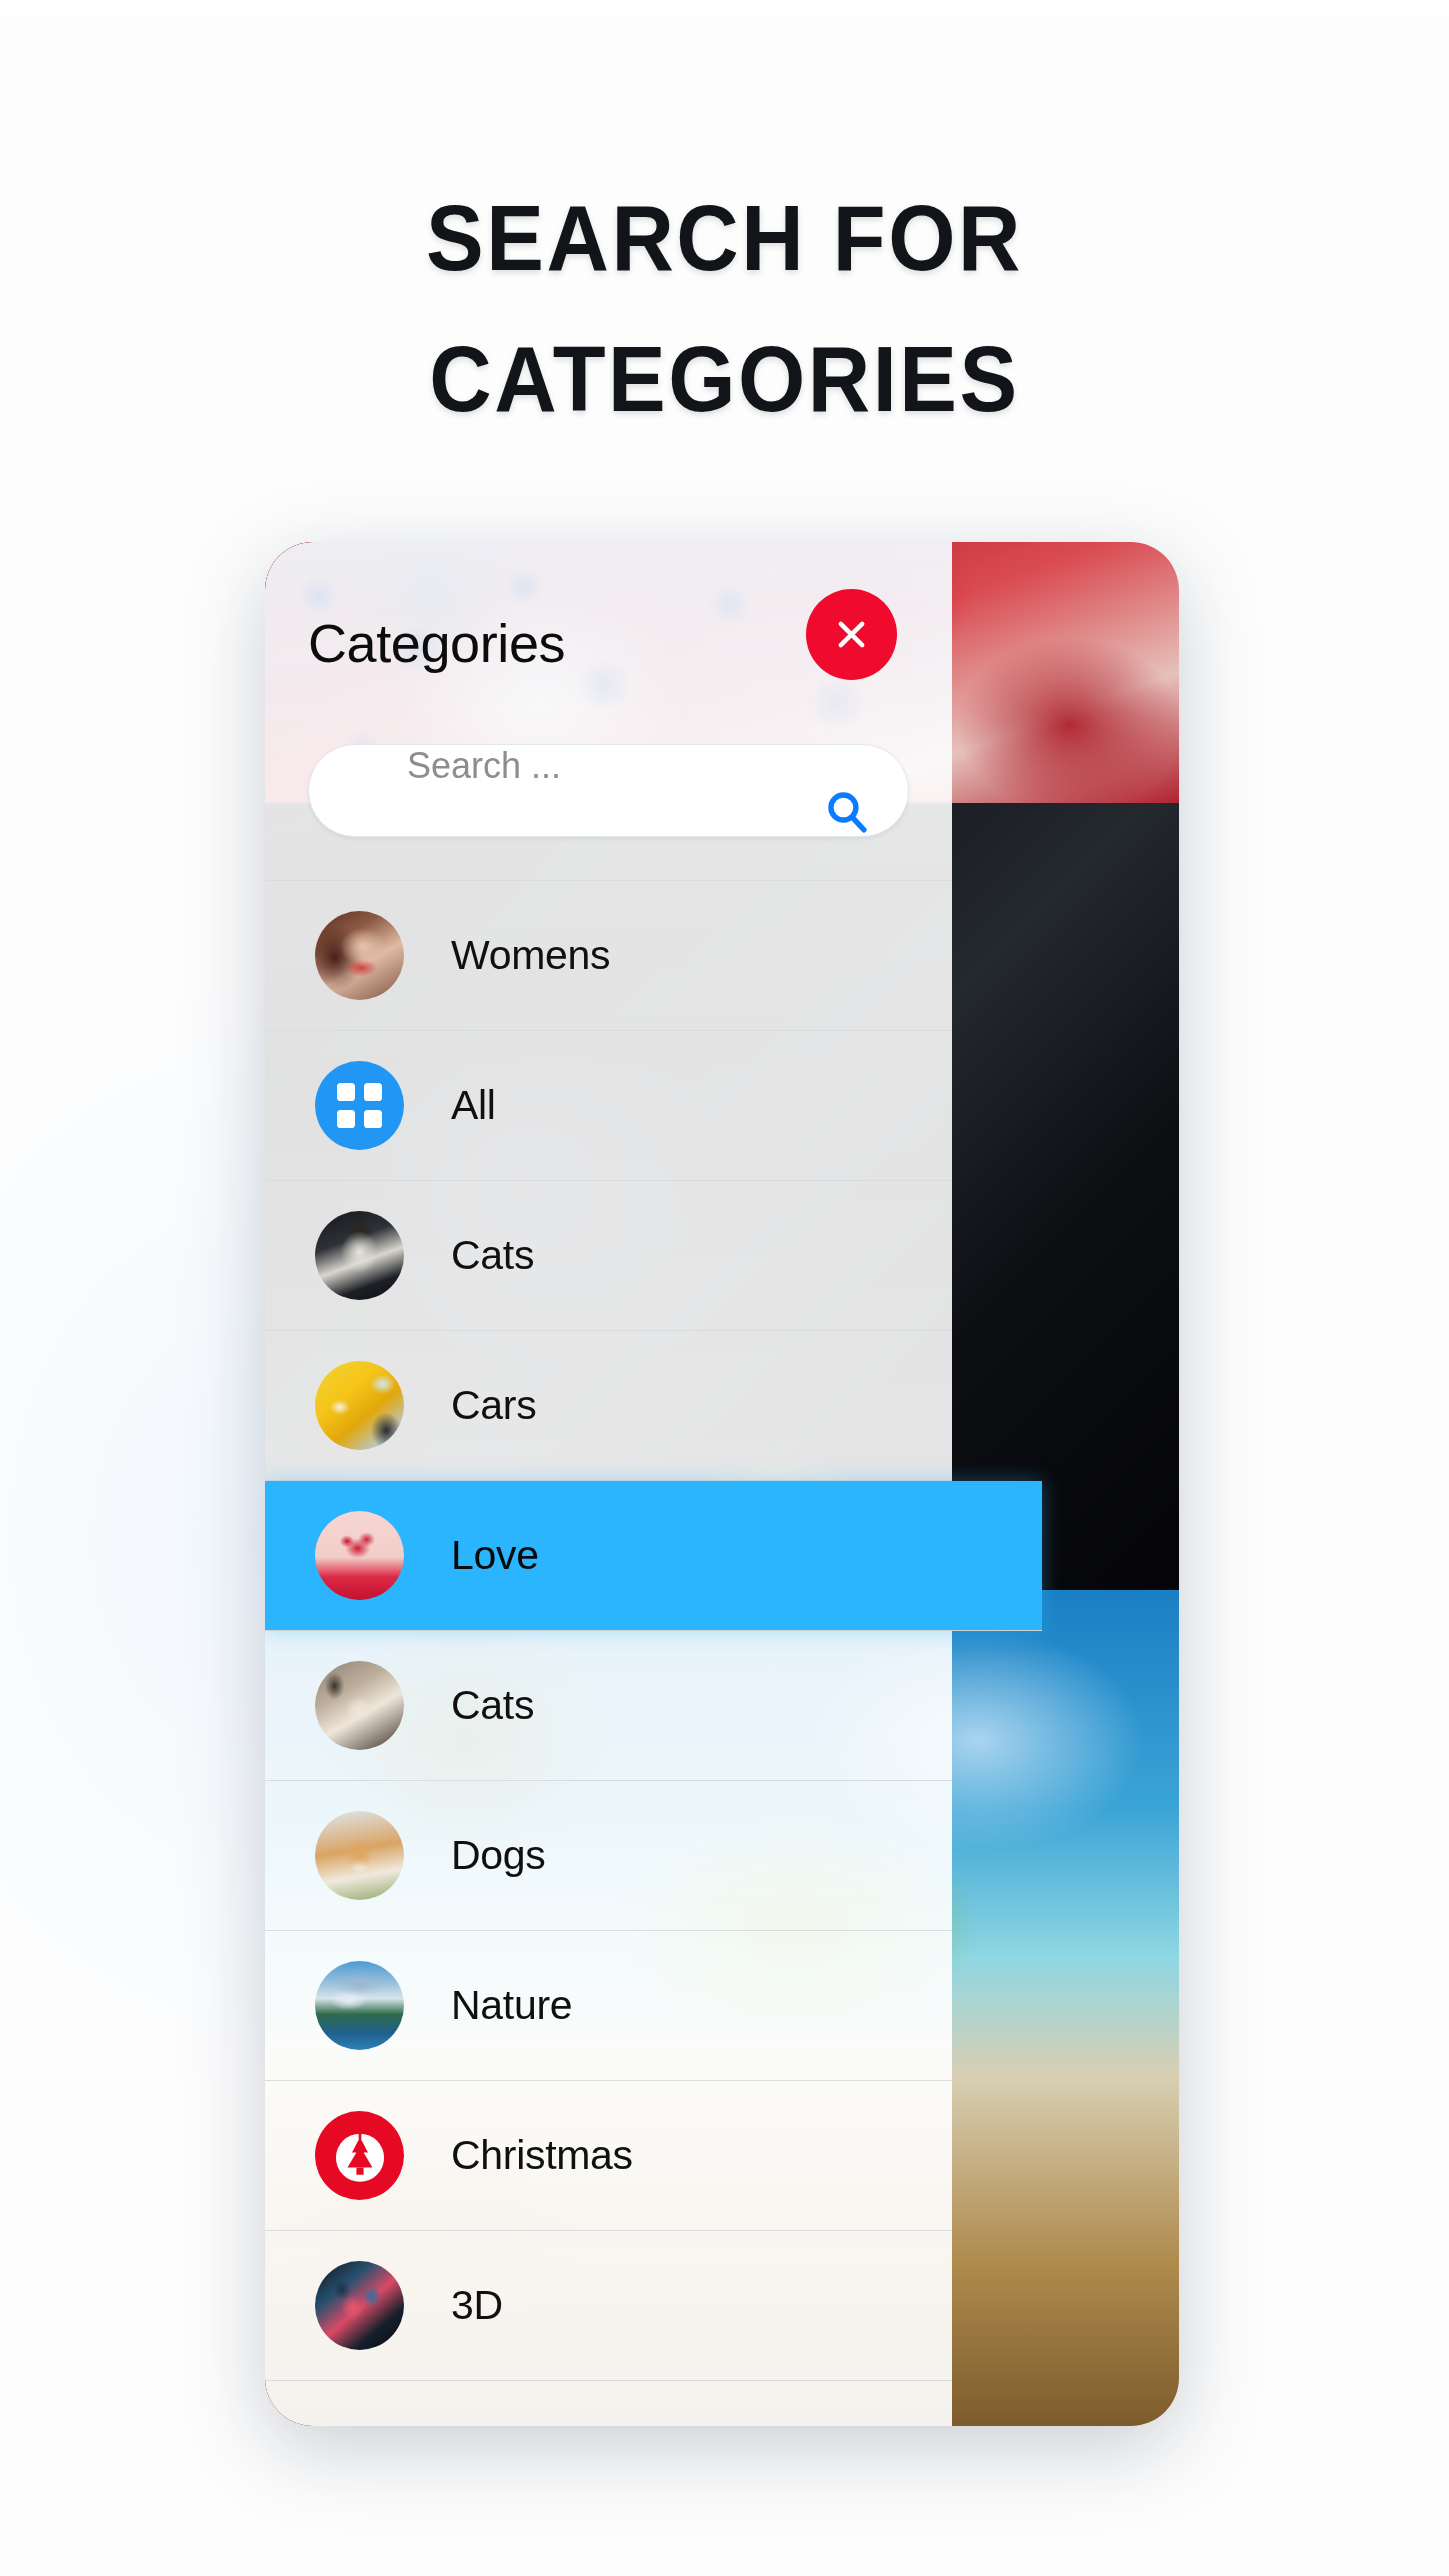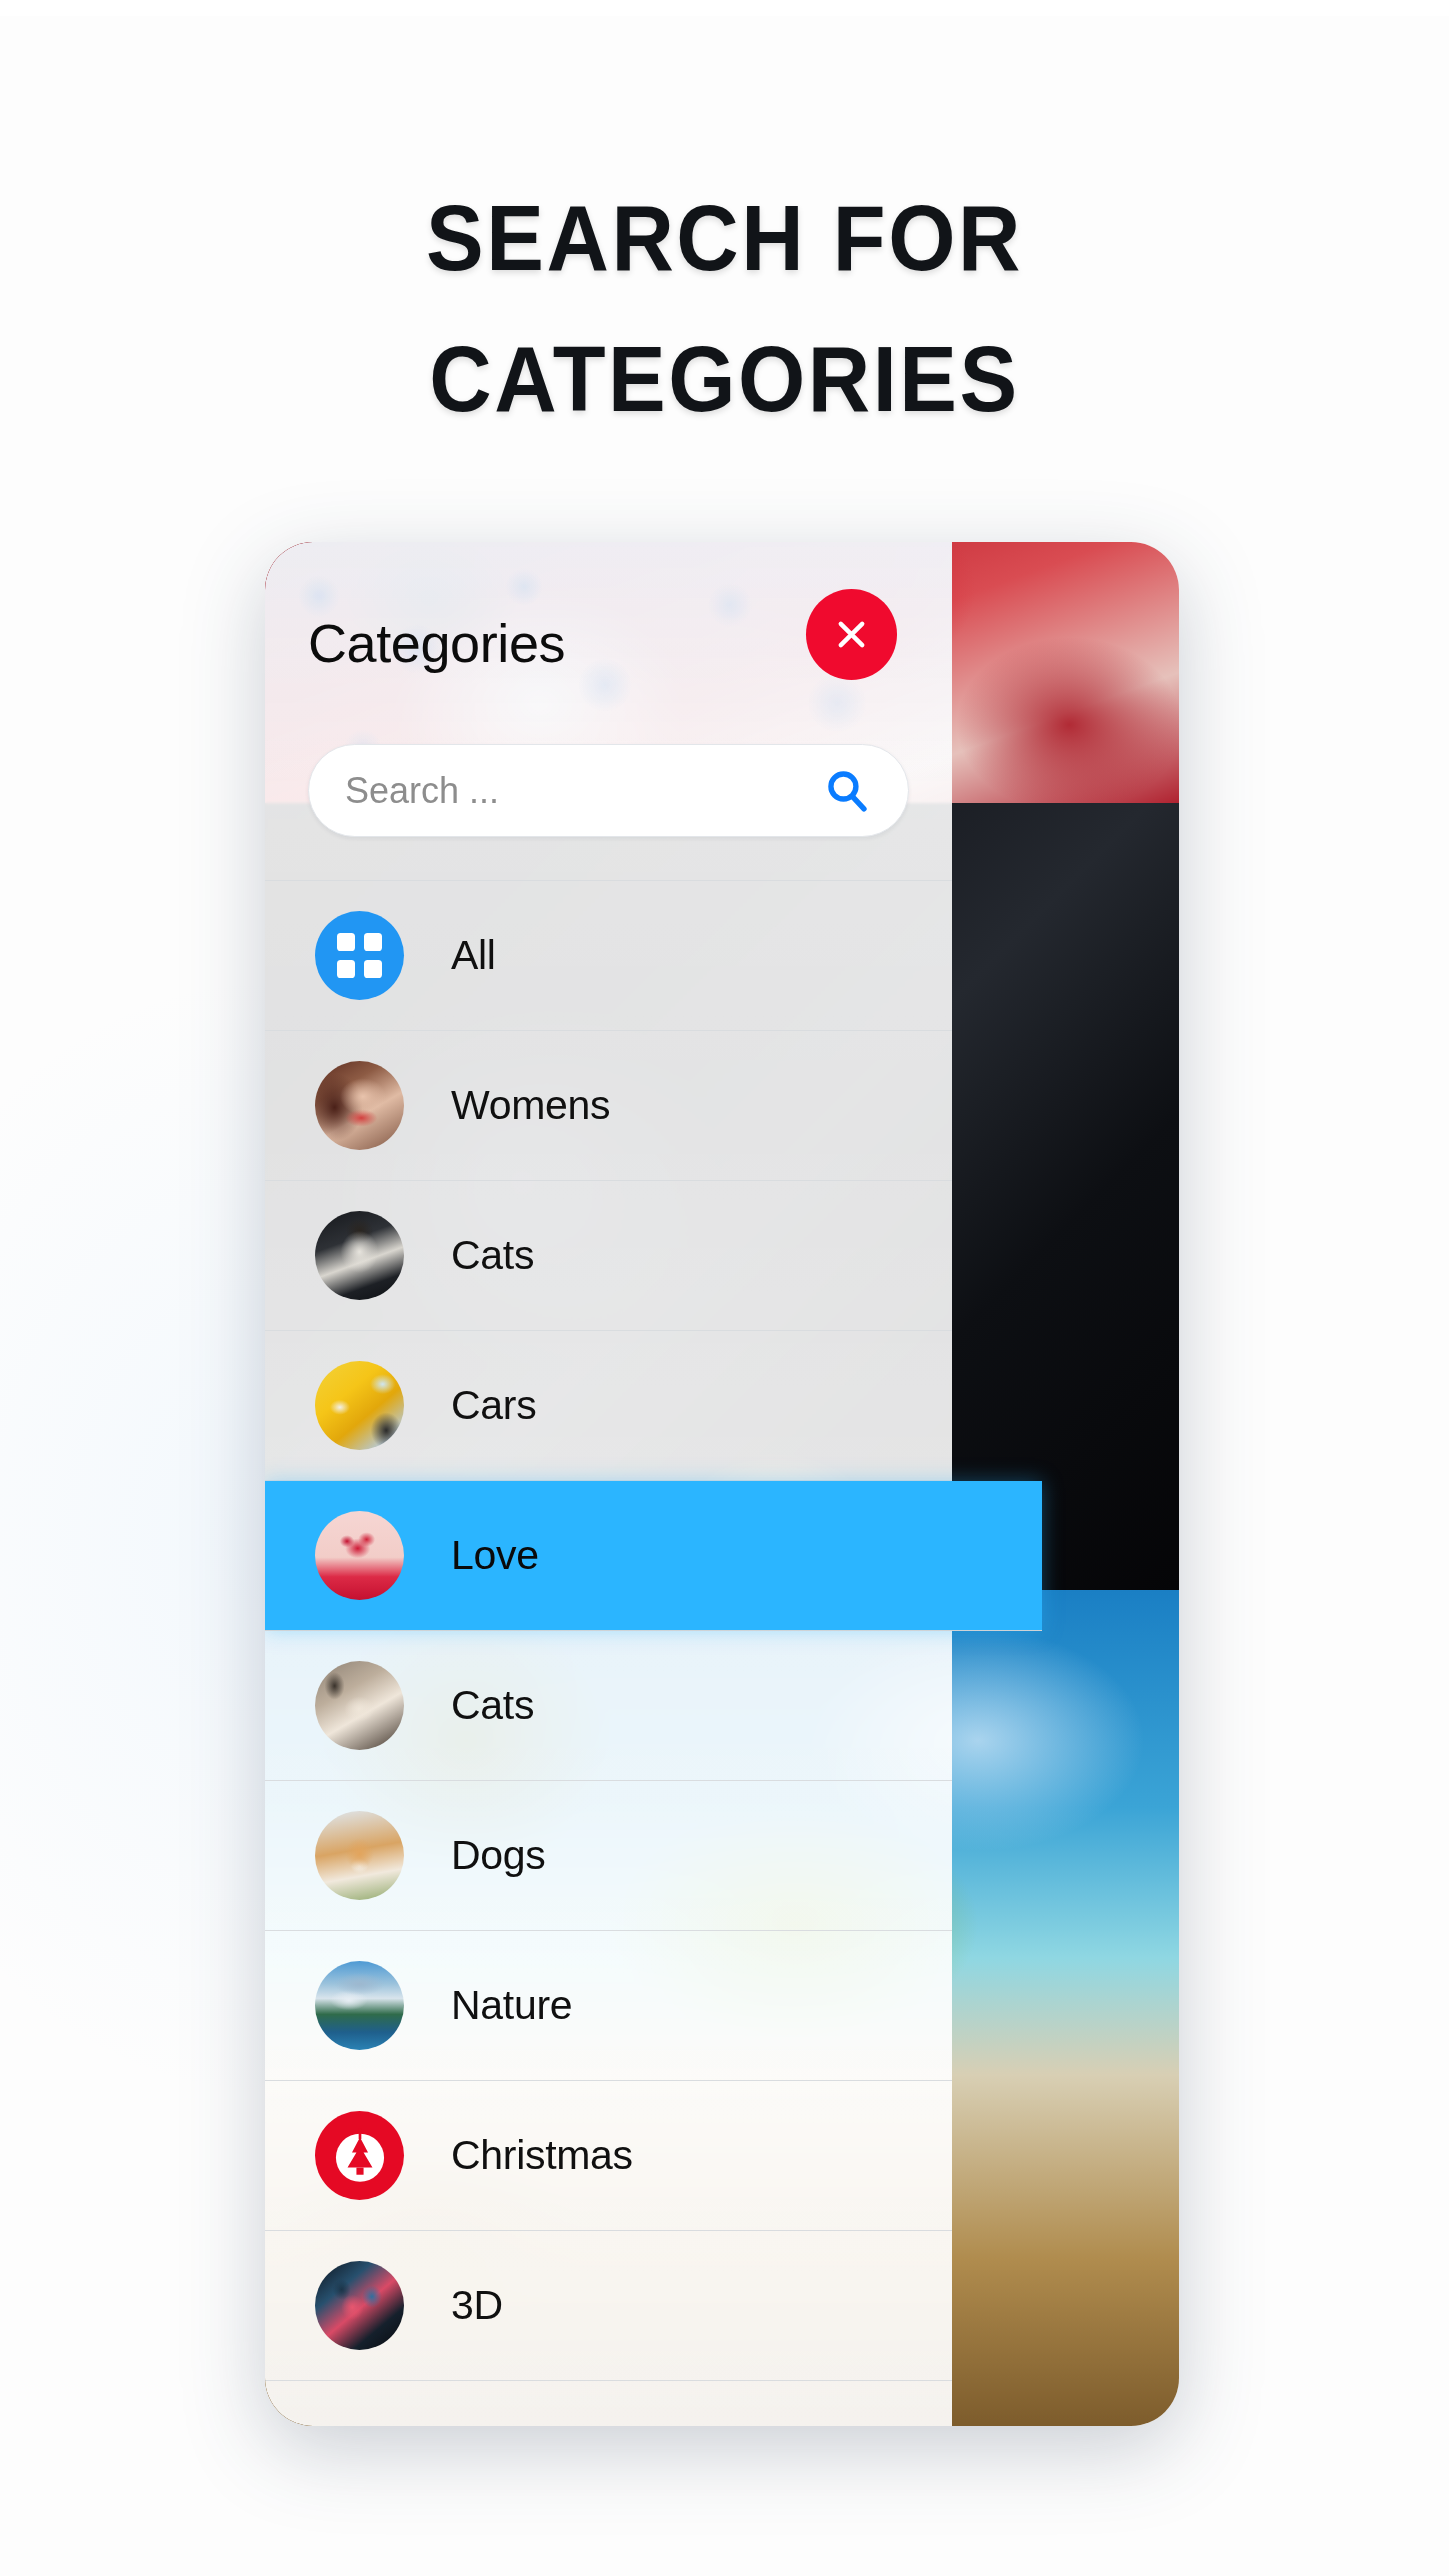--- a/index.html
+++ b/index.html
@@ -134,22 +134,23 @@
   
   #search-row { position: relative; padding: 0 43px; }
   #search-field {
     position: relative;
     height: 93px;
     border-radius: 47px;
     background: #ffffff;
     border: 0.9px solid #e3e6ea;
     box-shadow: 0 1.8px 4.5px rgba(20,30,50,0.07);
     display: flex;
-    align-items: center;
+    align-items: flex-end;
     padding: 0 36px;
+    flex-direction: column;
   }
   #search-input {
     flex: 1;
     border: none; outline: none; background: transparent;
     font-family: "Liberation Sans", sans-serif;
     font-size: 36px;
     color: #2b2b2b;
   }
   #search-input::placeholder { color: #8d8d8d; }
   #search-icon { width: 50px; height: 50px; flex: none; }
@@ -282,37 +283,37 @@
               <circle cx="24" cy="23" r="14" fill="none" stroke="#0A7CFF" stroke-width="6"></circle>
               <path d="M34 34 L47 48" stroke="#0A7CFF" stroke-width="6" stroke-linecap="round"></path>
             </svg>
           </span>
         </div>
       </div>
 
       <div id="category-list">
 
         <div class="cat-row">
+          <div class="cat-avatar av-womens"></div>
+          <div class="cat-label">Womens</div>
+        </div>
+
+        <div class="cat-row">
           <div class="cat-avatar icon-all">
             <span class="grid">
                 <i></i>
                 <i></i>
                 <i></i>
                 <i></i>
               </span>
           </div>
           <div class="cat-label">All</div>
         </div>
 
         <div class="cat-row">
-          <div class="cat-avatar av-womens"></div>
-          <div class="cat-label">Womens</div>
-        </div>
-
-        <div class="cat-row">
           <div class="cat-avatar av-mens"></div>
           <div class="cat-label">Cats</div>
         </div>
 
         <div class="cat-row">
           <div class="cat-avatar av-cars"></div>
           <div class="cat-label">Cars</div>
         </div>
 
         <div class="cat-row selected">

